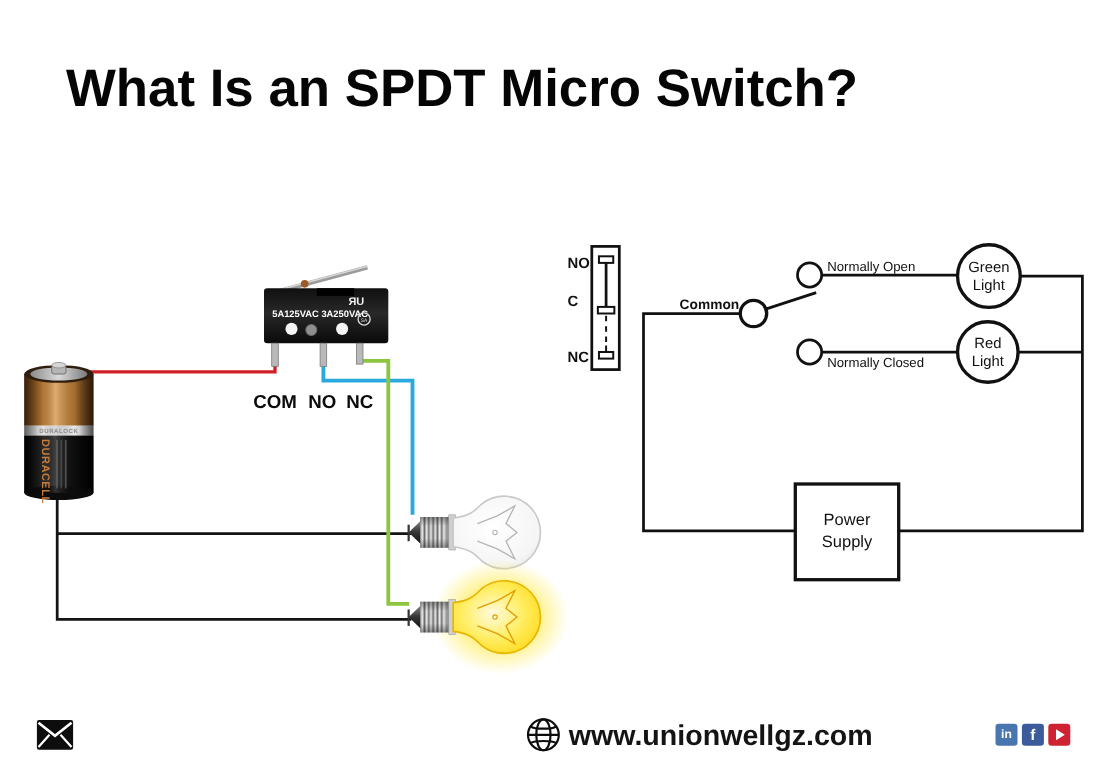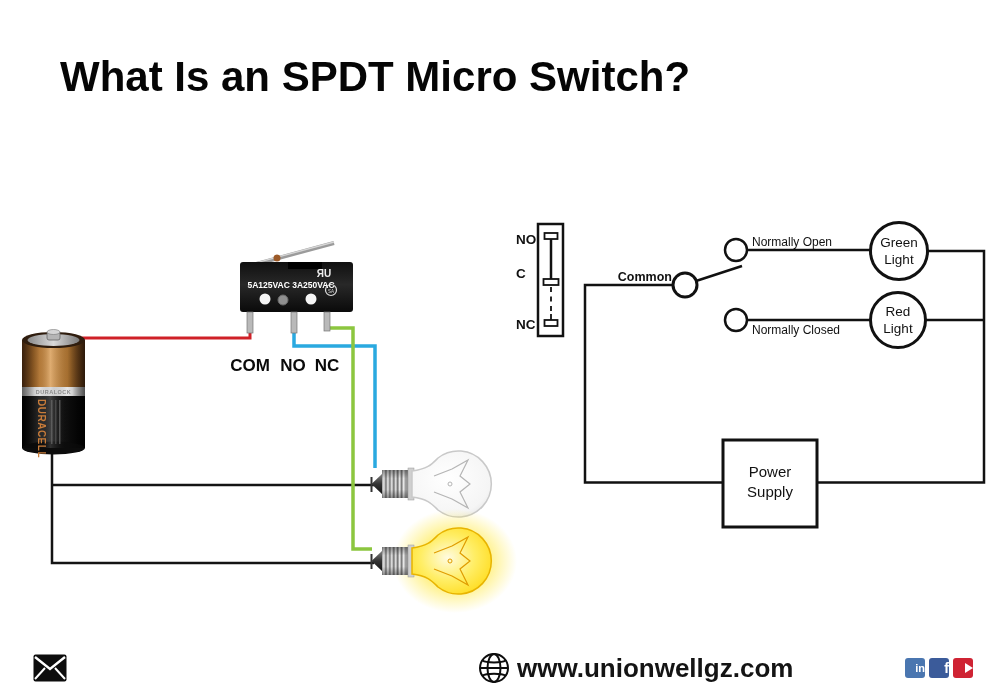--- a/index.html
+++ b/index.html
@@ -2,33 +2,33 @@
 <html><head>
 <meta charset="utf-8">
 <style>
   html,body{margin:0;padding:0;}
   .canvas{
     position:relative;width:1000px;height:700px;background:#ffffff;
     font-family:"Liberation Sans", sans-serif;overflow:hidden;
   }
   .title{
     position:absolute;left:60px;top:53px;margin:0;
-    font-size:42px;font-weight:bold;color:#050505;letter-spacing:0px;
+    font-size:48px;font-weight:bold;color:#050505;letter-spacing:0px;
     font-family:"Liberation Sans", sans-serif;white-space:nowrap;
   }
   svg{position:absolute;}
   #left-art{left:0;top:230px;}
   #circuit{left:505px;top:215px;}
   .footer-text{
     position:absolute;font-size:26px;font-weight:600;color:#141414;white-space:nowrap;
   }
   .email-text{left:77px;top:653px;}
   .web-text{left:517px;top:653px;}
   .social{position:absolute;top:658px;width:20px;height:20px;border-radius:3px;
-    display:flex;align-items:center;justify-content:flex-end;color:#fff;}
+    display:flex;align-items:center;justify-content:center;color:#fff;}
   .social.linkedin{left:905px;font-size:11px;font-weight:bold;}
   .social.facebook{left:929px;font-size:14px;font-weight:bold;}
   .social.youtube{left:953px;}
   .yt-triangle{width:0;height:0;border-left:8px solid #fff;border-top:5px solid transparent;border-bottom:5px solid transparent;margin-left:2px;}
 </style>
 </head>
 <body>
 
 <div class="canvas">
 

